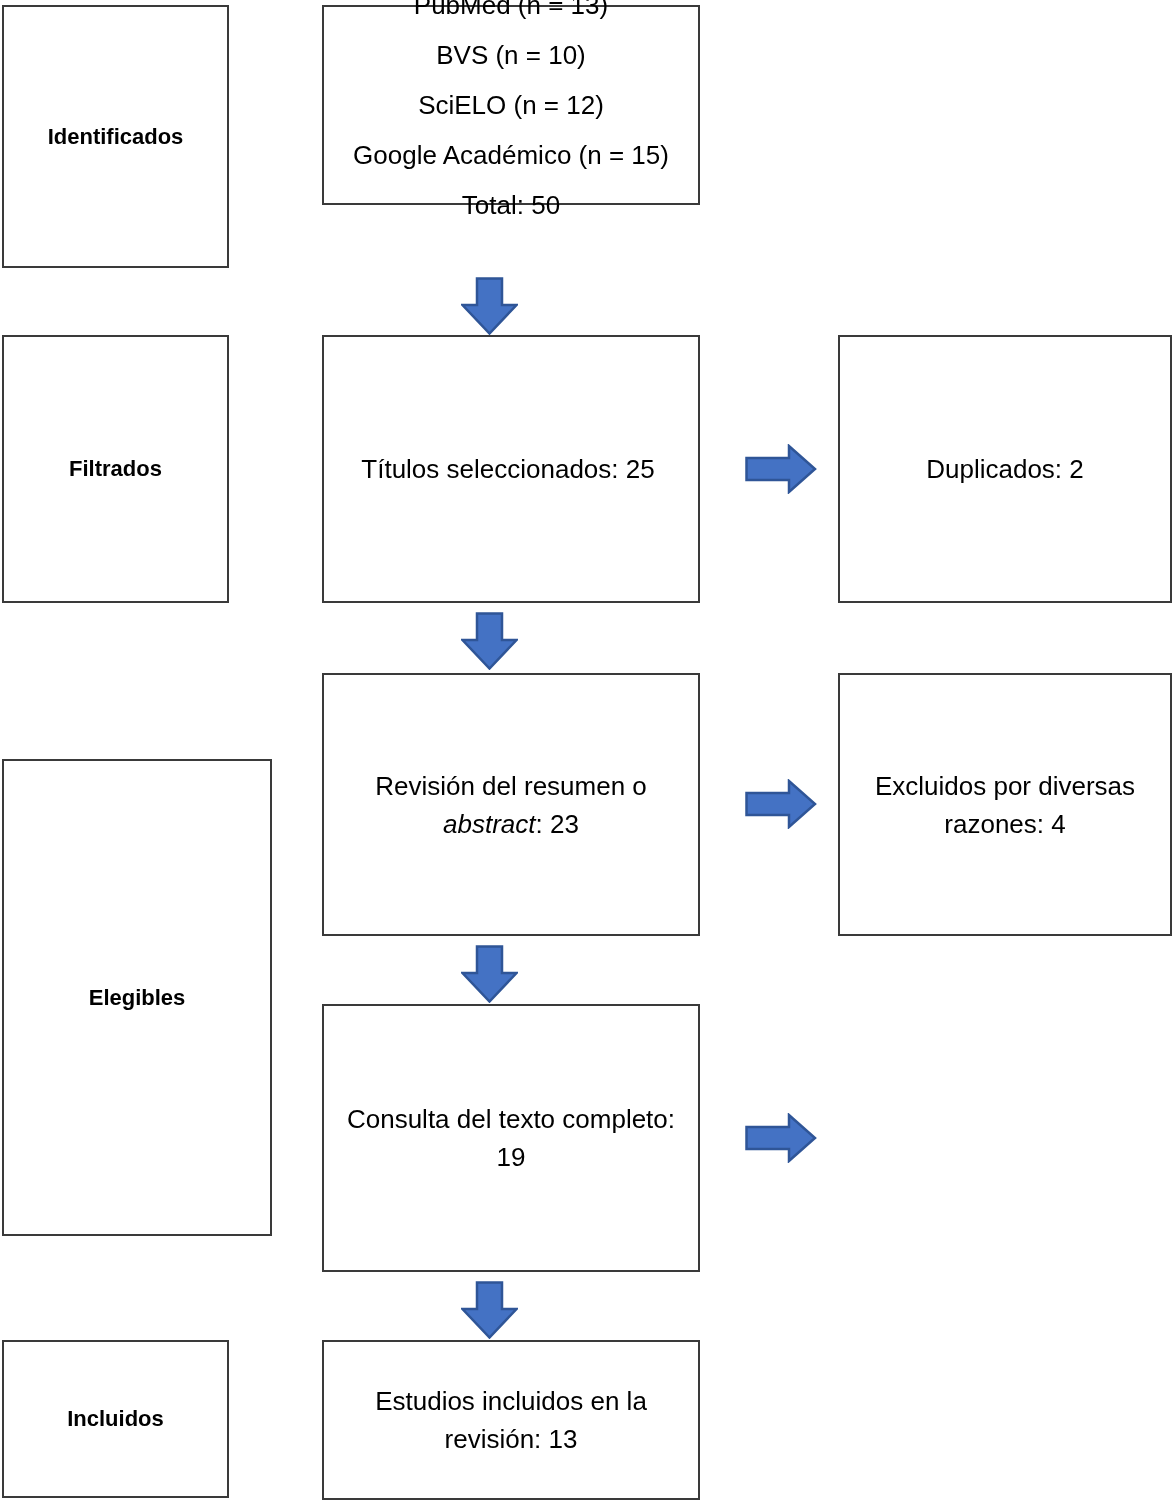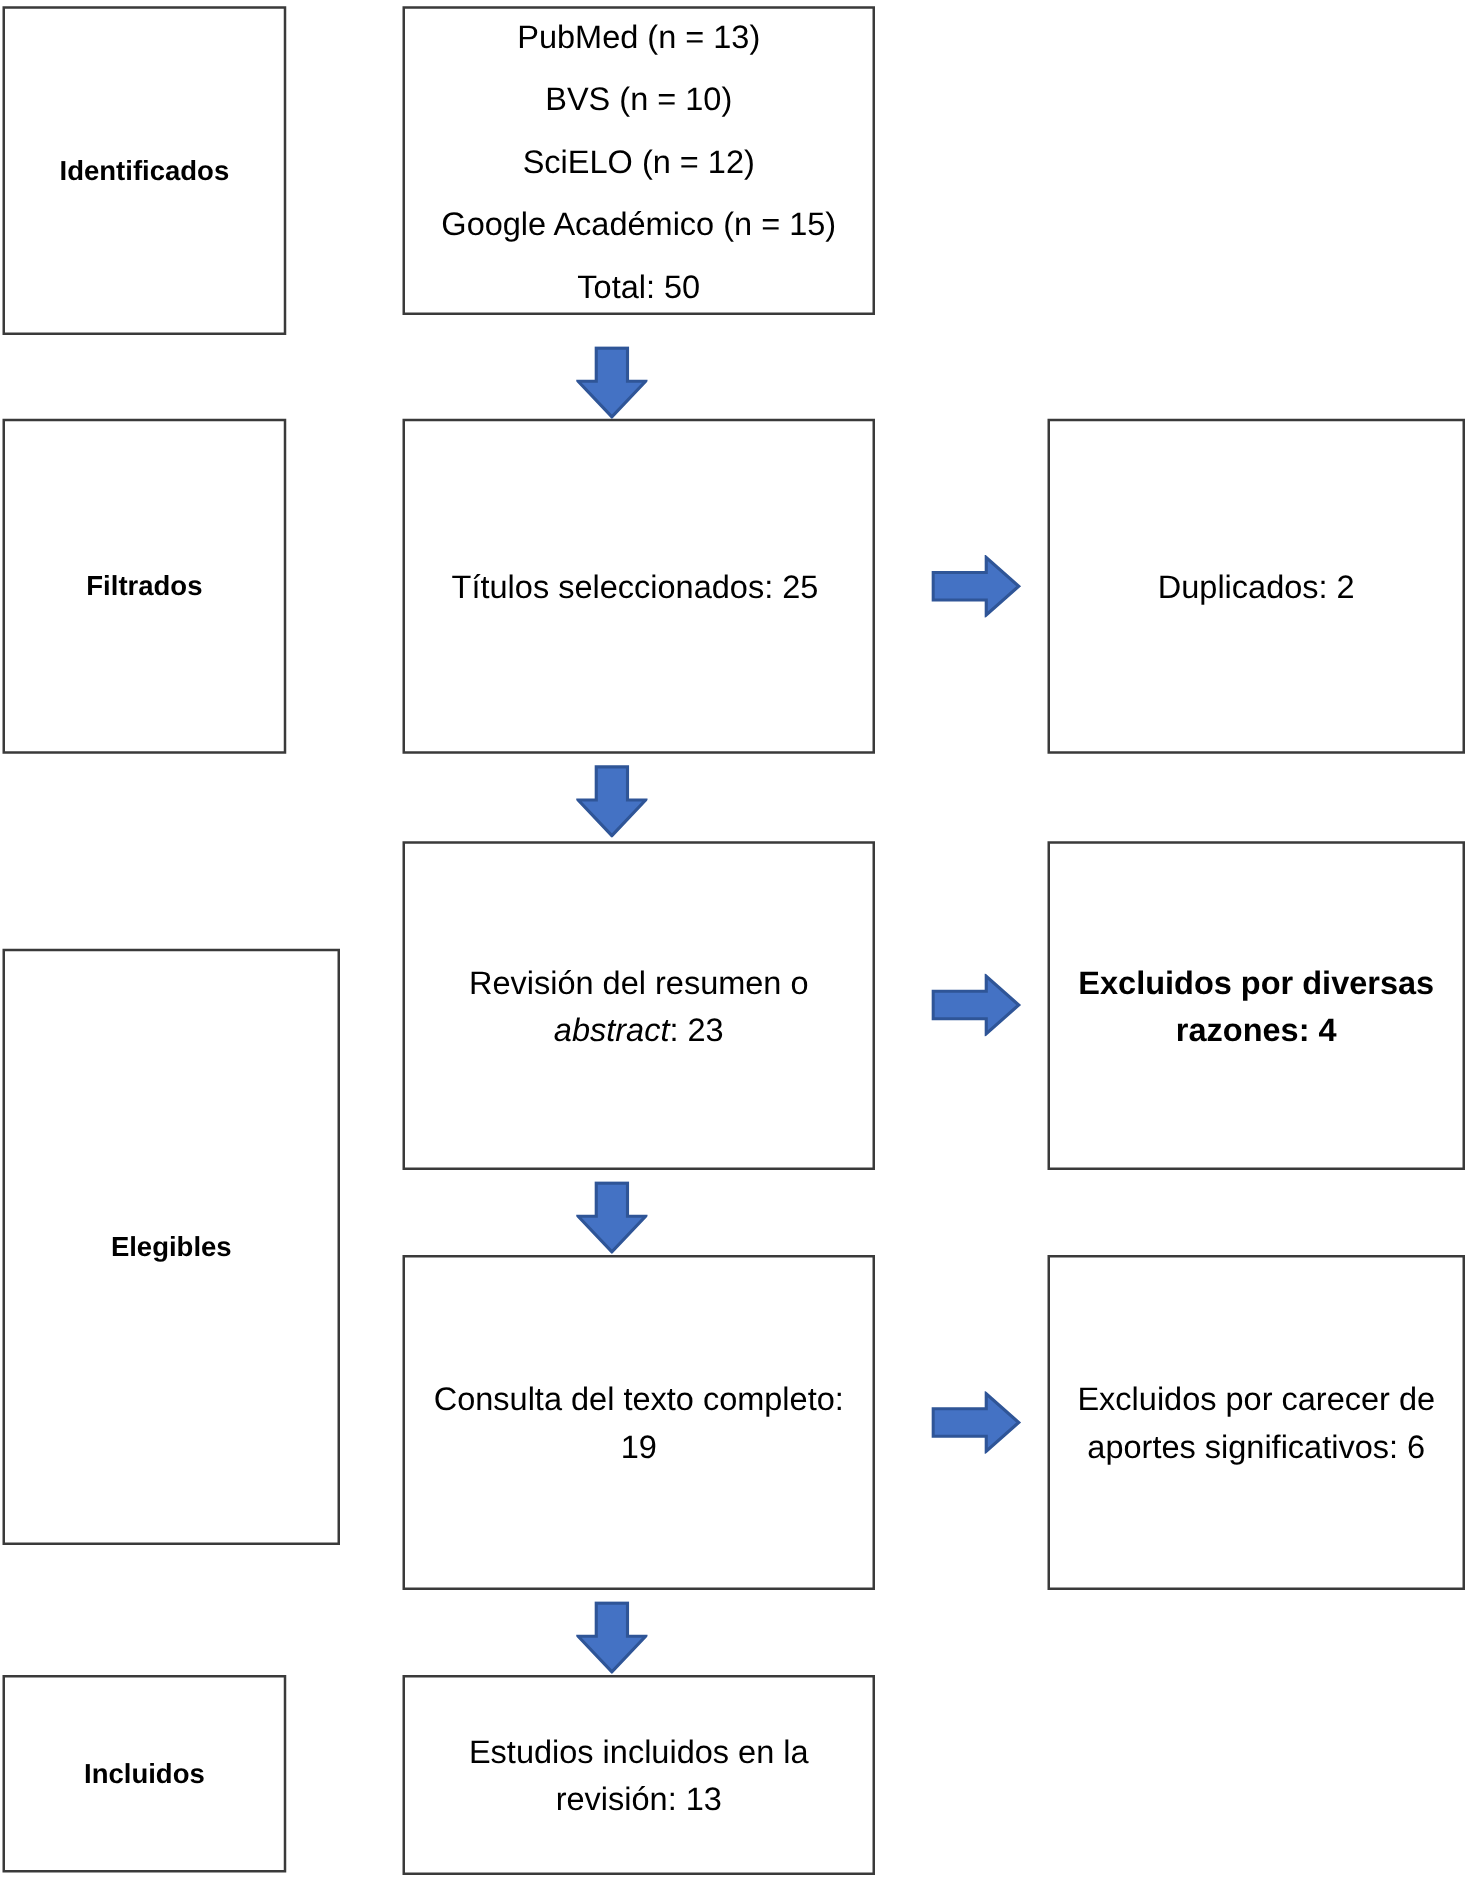--- a/index.html
+++ b/index.html
@@ -52,21 +52,21 @@
   </div>
 
   <div class="box label-box" style="left:2px; top:723px; width:270px; height:477px;margin-top:36px;">
     <span>Elegibles</span>
   </div>
 
   <div class="box label-box" style="left:2px; top:1340px; width:227px; height:158px;">
     <span>Incluidos</span>
   </div>
 
-  <div class="box sources-box" style="left:322px; top:5px; width:378px; height:247px;">
+  <div class="box sources-box" style="left:322px; top:5px; width:378px; height:200px;">
     <div>PubMed (n = 13)</div>
     <div>BVS (n = 10)</div>
     <div>SciELO (n = 12)</div>
     <div>Google Académico (n = 15)</div>
     <div>Total: 50</div>
   </div>
 
   <div class="box" style="left:322px; top:335px; width:378px; height:268px;padding-left:12px;">
     <span>Títulos seleccionados: 25</span>
   </div>
@@ -83,27 +83,24 @@
   </div>
 
   <div class="box" style="left:322px; top:1340px; width:378px; height:160px;">
     <span>Estudios incluidos en la revisión: 13</span>
   </div>
 
   <div class="box right-col" style="left:838px; top:335px; width:334px; height:268px;align-items:center;">
     <span>Duplicados: 2</span>
   </div>
 
-  <div class="box right-col" style="left:838px; top:673px; width:334px; height:263px;font-weight:bold;">
+  <div class="box right-col" style="left:838px; top:673px; width:334px; height:263px;">
     <span>Excluidos por diversas razones: 4</span>
   </div>
 
-  <div class="box right-col" style="left:838px; top:1004px; width:334px; height:268px;">
-    <span>Excluidos por carecer de aportes significativos: 6</span>
-  </div>
 
   <div class="arrow" style="left:461px; top:277px;">
     <svg width="57" height="58" viewBox="0 0 57 58">
       <polygon points="16,1.5 41,1.5 41,28 55.5,28 28.5,56.5 1.5,28 16,28" fill="#4472C4"></polygon>
     </svg>
   </div>
 
   <div class="arrow" style="left:461px; top:612px;">
     <svg width="57" height="58" viewBox="0 0 57 58">
       <polygon points="16,1.5 41,1.5 41,28 55.5,28 28.5,56.5 1.5,28 16,28" fill="#4472C4"></polygon>

